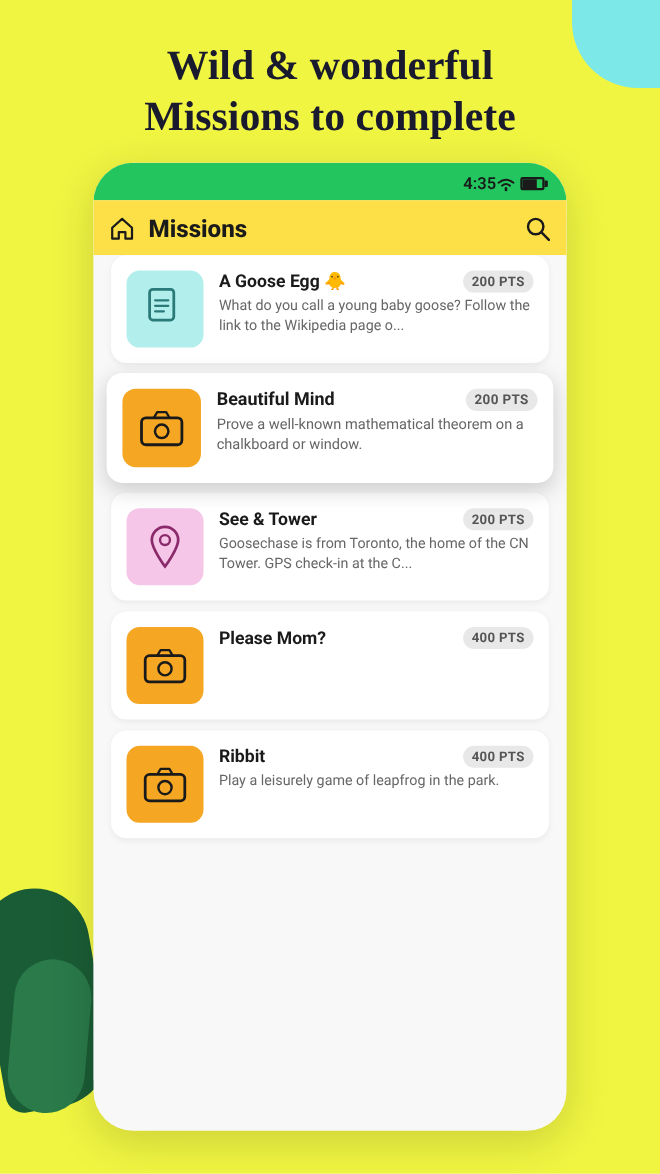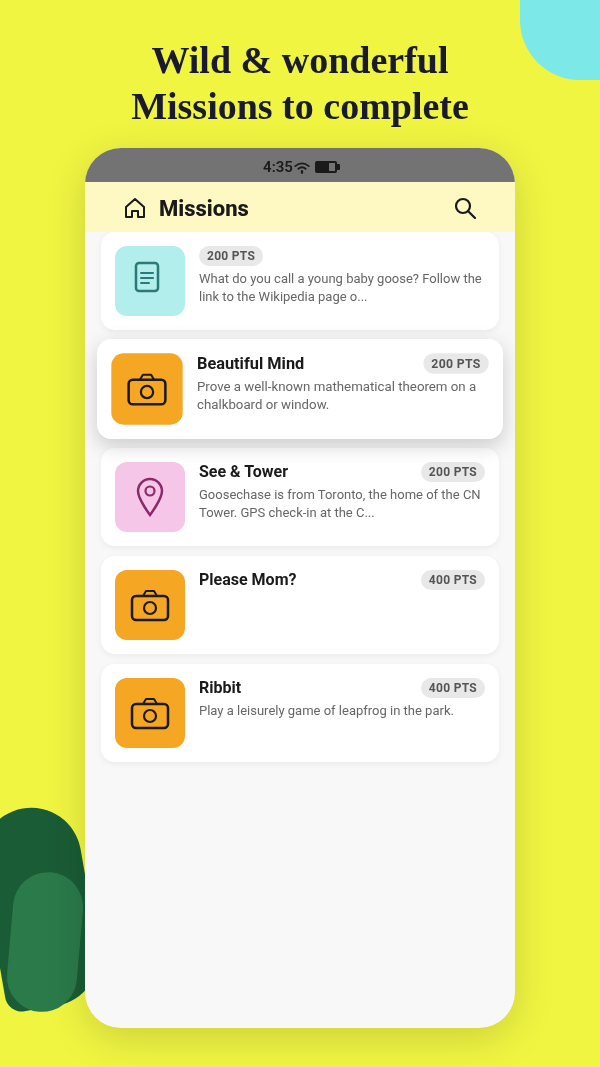--- a/index.html
+++ b/index.html
@@ -70,24 +70,24 @@
       height: 880px;
       background: #f8f8f8;
       border-radius: 36px;
       box-shadow: 0 10px 40px rgba(0,0,0,0.15);
       overflow: hidden;
     }
 
     
     .status-bar {
       display: flex;
-      justify-content: center;
+      justify-content: flex-end;
       align-items: center;
       padding: 10px 20px 6px;
-      background: #737373;
+      background: #22c55e;
     }
 
     .status-time {
       font-size: 15px;
       font-weight: 600;
       color: #1a1a1a;
     }
 
     .status-icons {
       display: flex;
@@ -124,22 +124,22 @@
       width: 70%;
       height: 100%;
       background: #1a1a1a;
     }
 
     
     .app-header {
       display: flex;
       align-items: flex-end;
       justify-content: space-between;
-      padding: 12px 36px 10px;
-      background: #fef9c3;
+      padding: 12px 12px 10px;
+      background: #fde047;
     }
 
     .header-left {
       display: flex;
       align-items: center;
       gap: 10px;
     }
 
     .home-icon-wrapper {
       width: 28px;
@@ -329,20 +329,21 @@
     <div class="mission-icon-box icon-teal">
       <svg width="36" height="40" viewBox="0 0 36 40" fill="none">
       <rect x="4" y="2" width="22" height="28" rx="3" stroke="#2a7a7a" stroke-width="2.5" fill="none"></rect>
       <line x1="9" y1="12" x2="21" y2="12" stroke="#2a7a7a" stroke-width="2" stroke-linecap="round"></line>
       <line x1="9" y1="17" x2="21" y2="17" stroke="#2a7a7a" stroke-width="2" stroke-linecap="round"></line>
       <line x1="9" y1="22" x2="17" y2="22" stroke="#2a7a7a" stroke-width="2" stroke-linecap="round"></line>
     </svg>
     </div>
     <div class="mission-content">
       <div class="mission-top-row">
+        <span class="mission-title">A Goose Egg 🐥</span>
         <span class="pts-badge">200 PTS</span>
       </div>
       <p class="mission-desc">What do you call a young baby goose? Follow the link to the Wikipedia page o...</p>
     </div>
   </div>
       <div class="mission-card highlighted">
     <div class="mission-icon-box icon-orange">
       <svg width="40" height="34" viewBox="0 0 40 34" fill="none">
       <rect x="2" y="8" width="36" height="24" rx="4" stroke="#1a1a1a" stroke-width="2.5" fill="none"></rect>
       <circle cx="20" cy="20" r="6" stroke="#1a1a1a" stroke-width="2.2" fill="none"></circle>

